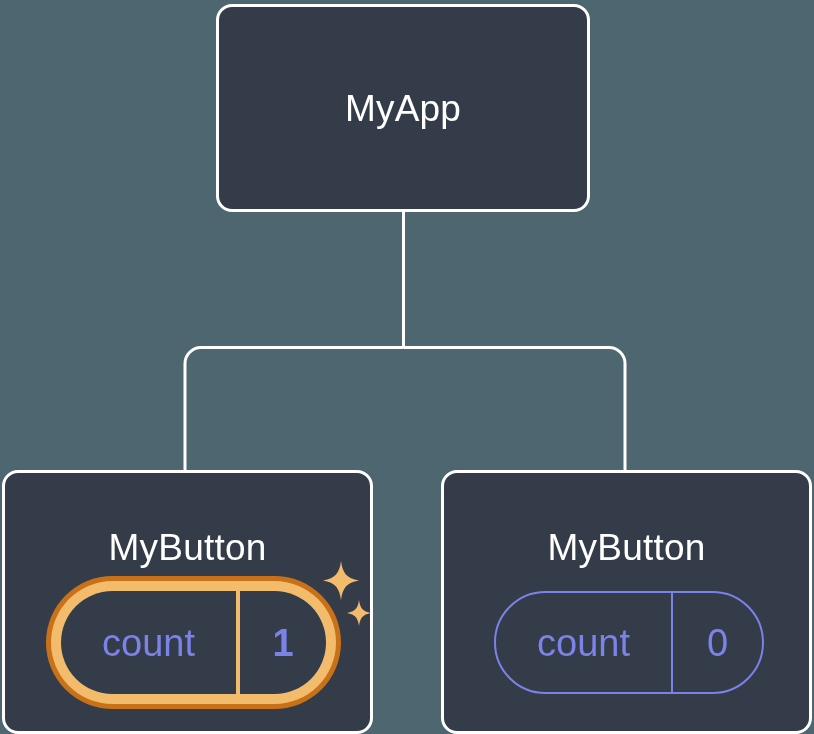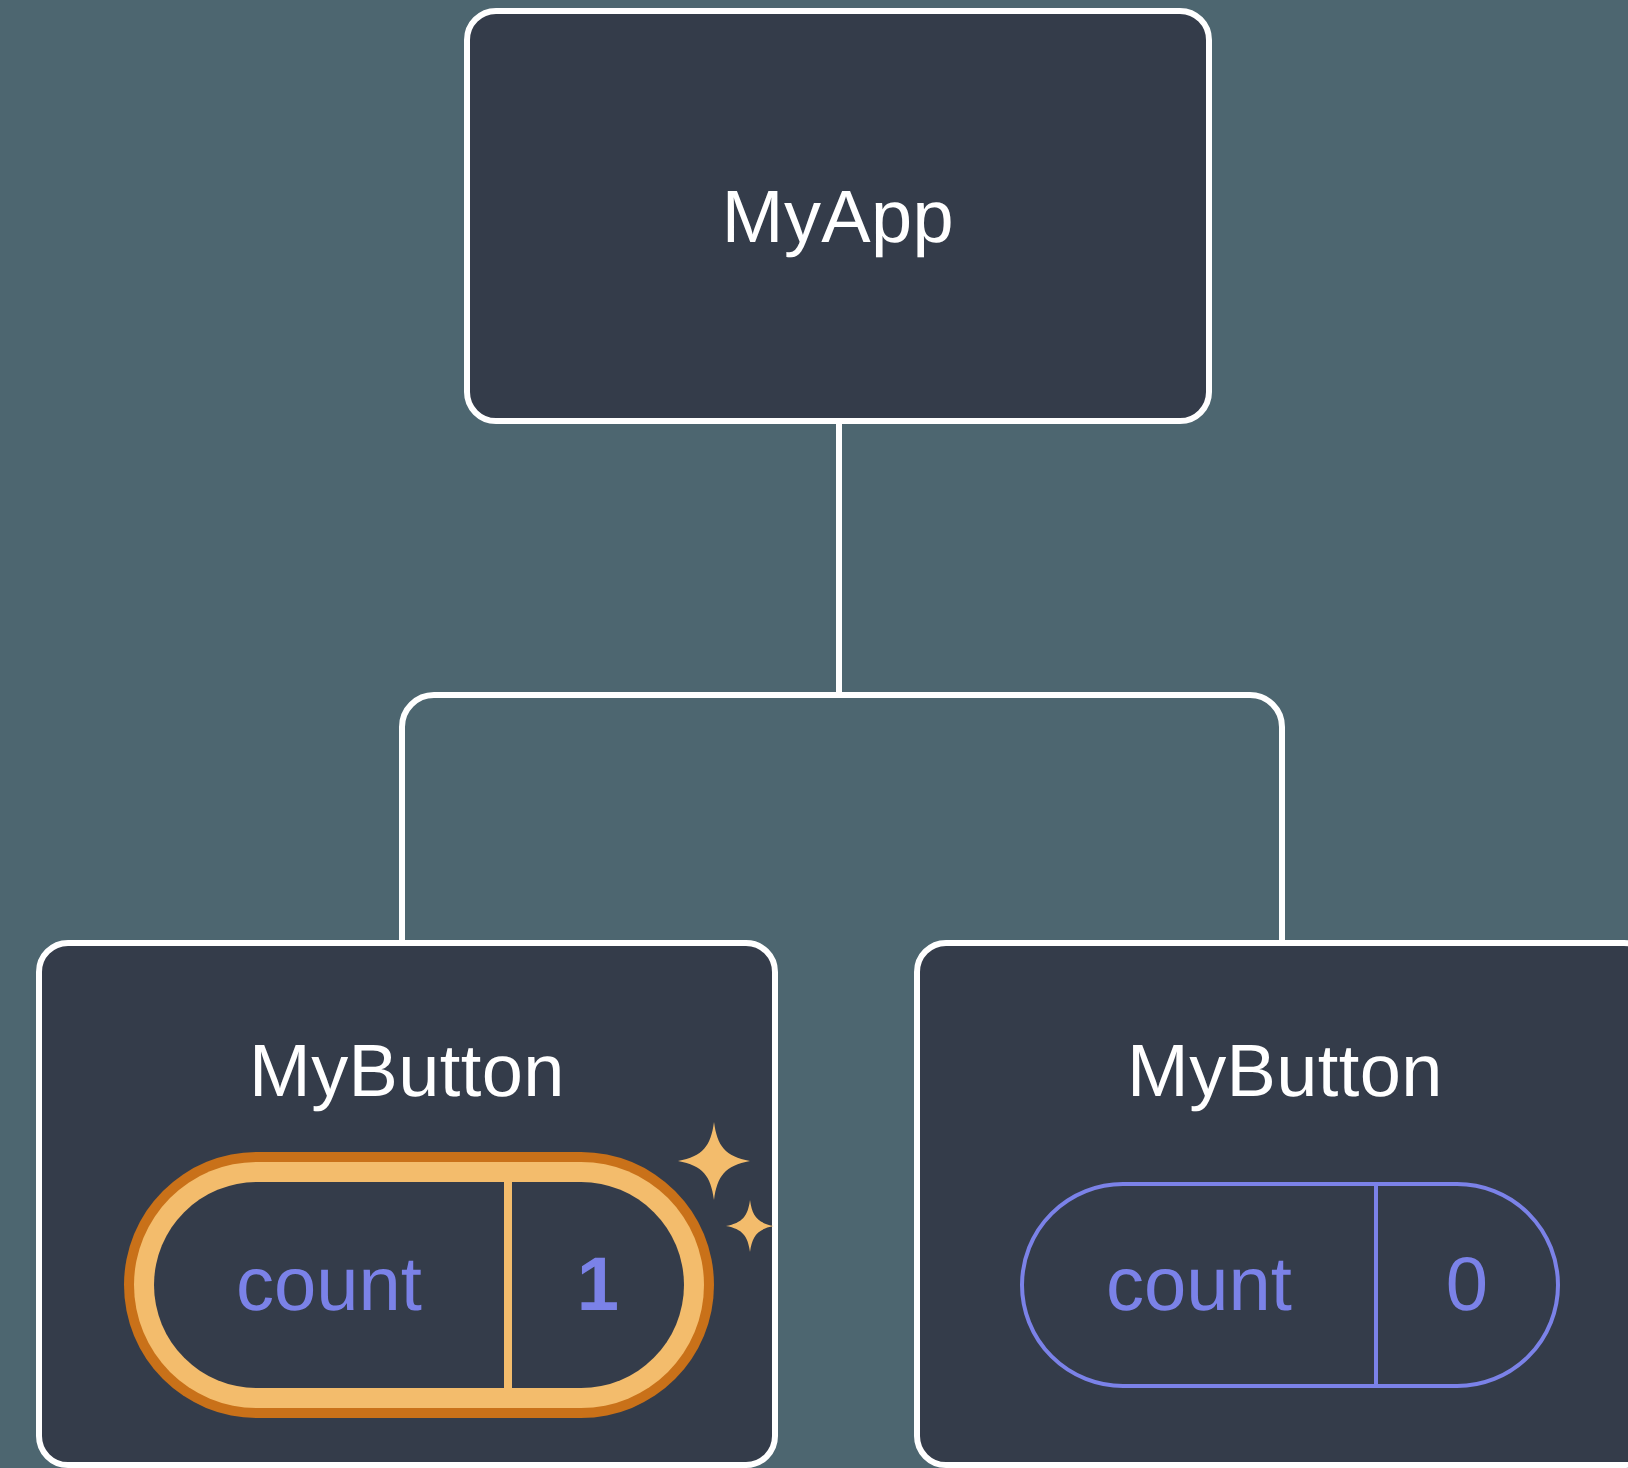--- a/index.html
+++ b/index.html
@@ -10,21 +10,21 @@
   body {
     width: 814px;
     height: 734px;
     background: #4d6670;
     font-family: "Liberation Sans", "DejaVu Sans", sans-serif;
     overflow: hidden;
     position: relative;
   }
   #canvas {
     position: absolute;
-    left: 16px;
+    left: 0;
     top: 0;
     width: 702px;
     height: 734px;
   }
 
   
   #connectors {
     position: absolute;
     left: 0;
     top: 0;
@@ -71,21 +71,21 @@
     width: 371px;
     height: 264px;
   }
   #node-child-right {
     left: 441px;
     top: 470px;
     width: 371px;
     height: 264px;
   }
   .child-title {
-    margin-top: 44px;
+    margin-top: 56px;
   }
 
   
   .pill-wrap {
     position: absolute;
     text-align: center;
   }
 
   
   .pill {

